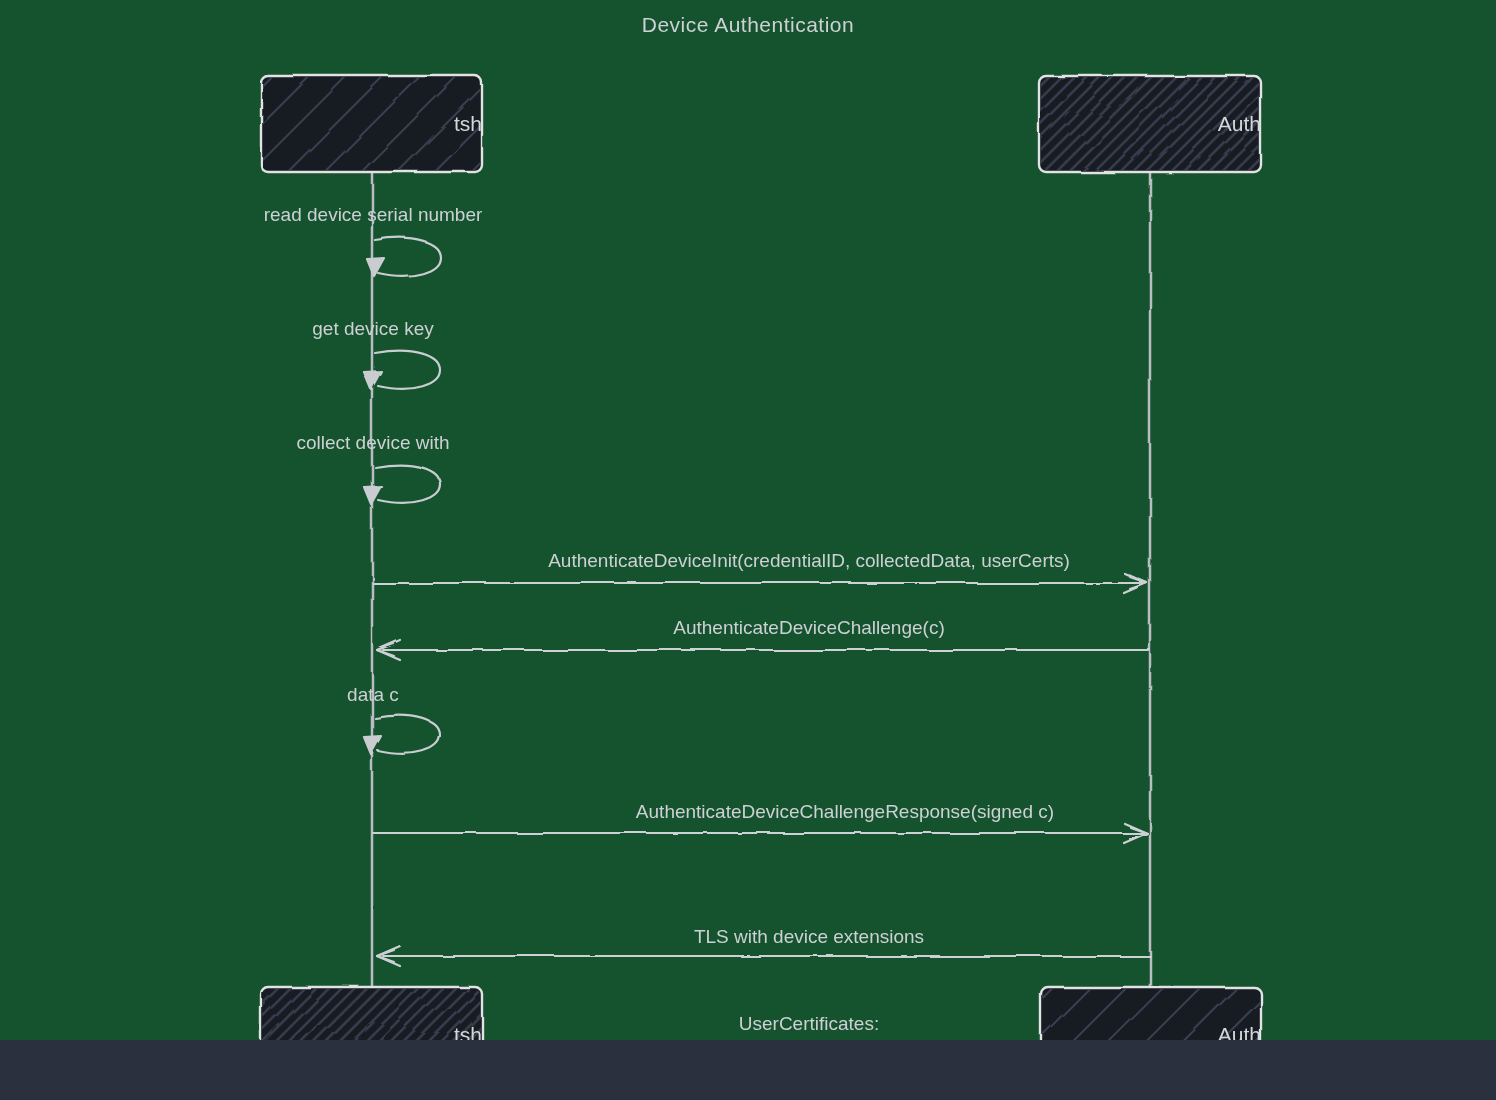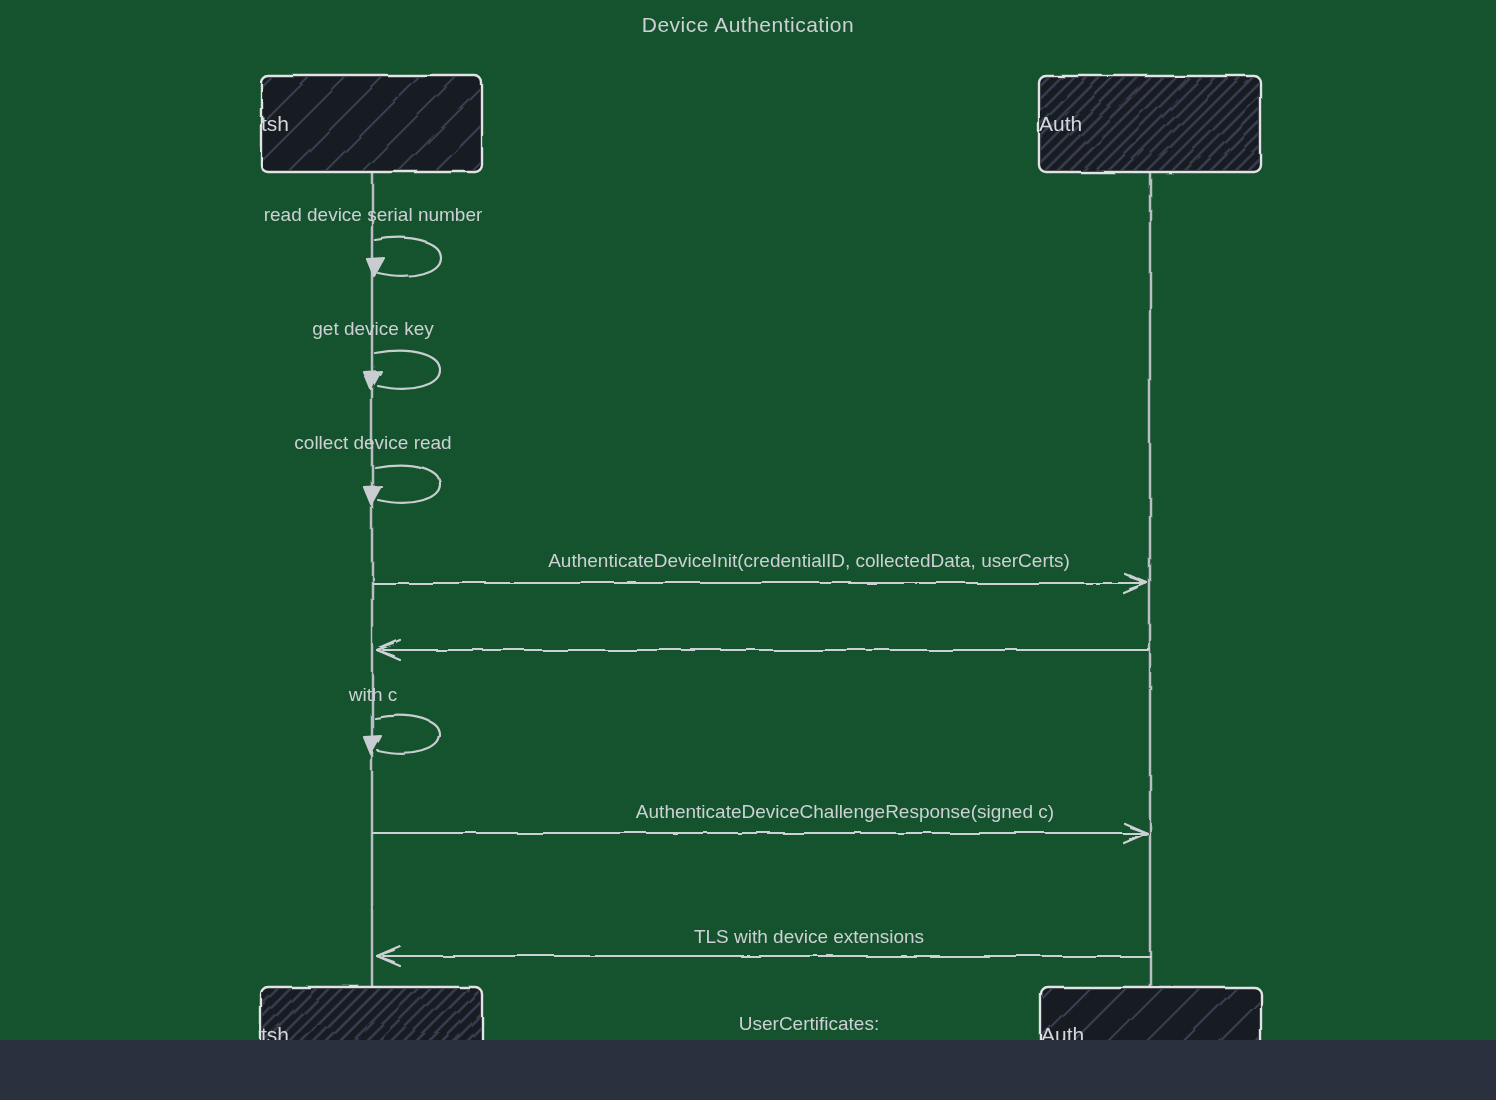--- a/index.html
+++ b/index.html
@@ -9,21 +9,21 @@
     background:#14532d;
     font-family:Liberation Sans, sans-serif;
     color:#cdd0d4;
     overflow:hidden;
   }
   svg.canvas{position:absolute;left:0;top:0;}
   .lbl{position:absolute;color:#cdd0d4;white-space:pre;}
   .title{left:0;top:13px;width:1496px;text-align:center;font-size:21px;letter-spacing:.5px;}
   .actor-box{
     position:absolute;
-    display:flex;align-items:center;justify-content:flex-start;
+    display:flex;align-items:center;justify-content:flex-end;
     font-size:21px;color:#d4d6da;
   }
   .loop-label{width:420px;text-align:center;font-size:19px;}
   .msg-label{left:372px;width:778px;text-align:center;font-size:19px;line-height:29px;margin-left:48px;}
 </style>
 </head>
 <body>
 
 <div class="stage">
 
@@ -102,24 +102,25 @@
 
   <div class="actor-box" style="left:261px;top:76px;width:221px;height:96px;">
     <span>tsh</span>
   </div>
   <div class="actor-box" style="left:1039px;top:76px;width:222px;height:96px;">
     <span>Auth</span>
   </div>
 
   <div class="lbl loop-label" style="left:163px;top:318px;">get device key</div>
   <div class="lbl loop-label" style="left:163px;top:204px;">read device serial number</div>
-  <div class="lbl loop-label" style="left:163px;top:432px;">collect device read</div>
-  <div class="lbl loop-label" style="left:163px;top:684px;">with c</div>
+  <div class="lbl loop-label" style="left:163px;top:432px;">collect device with</div>
+  <div class="lbl loop-label" style="left:163px;top:684px;">data c</div>
 
   <div class="lbl msg-label" style="top:546px;">AuthenticateDeviceInit(credentialID, collectedData, userCerts)</div>
+  <div class="lbl msg-label" style="top:613px;">AuthenticateDeviceChallenge(c)</div>
   <div class="lbl msg-label" style="top:797px;padding-left:36px;">AuthenticateDeviceChallengeResponse(signed c)</div>
 
   <div class="lbl msg-label" style="top:864px;">
     <div>TLS with device extensions</div>
     <div>UserCertificates:</div>
     <div>SSH with device extensions</div>
   </div>
 
   <div class="actor-box" style="left:261px;top:987px;width:221px;height:96px;">
     <span>tsh</span>

